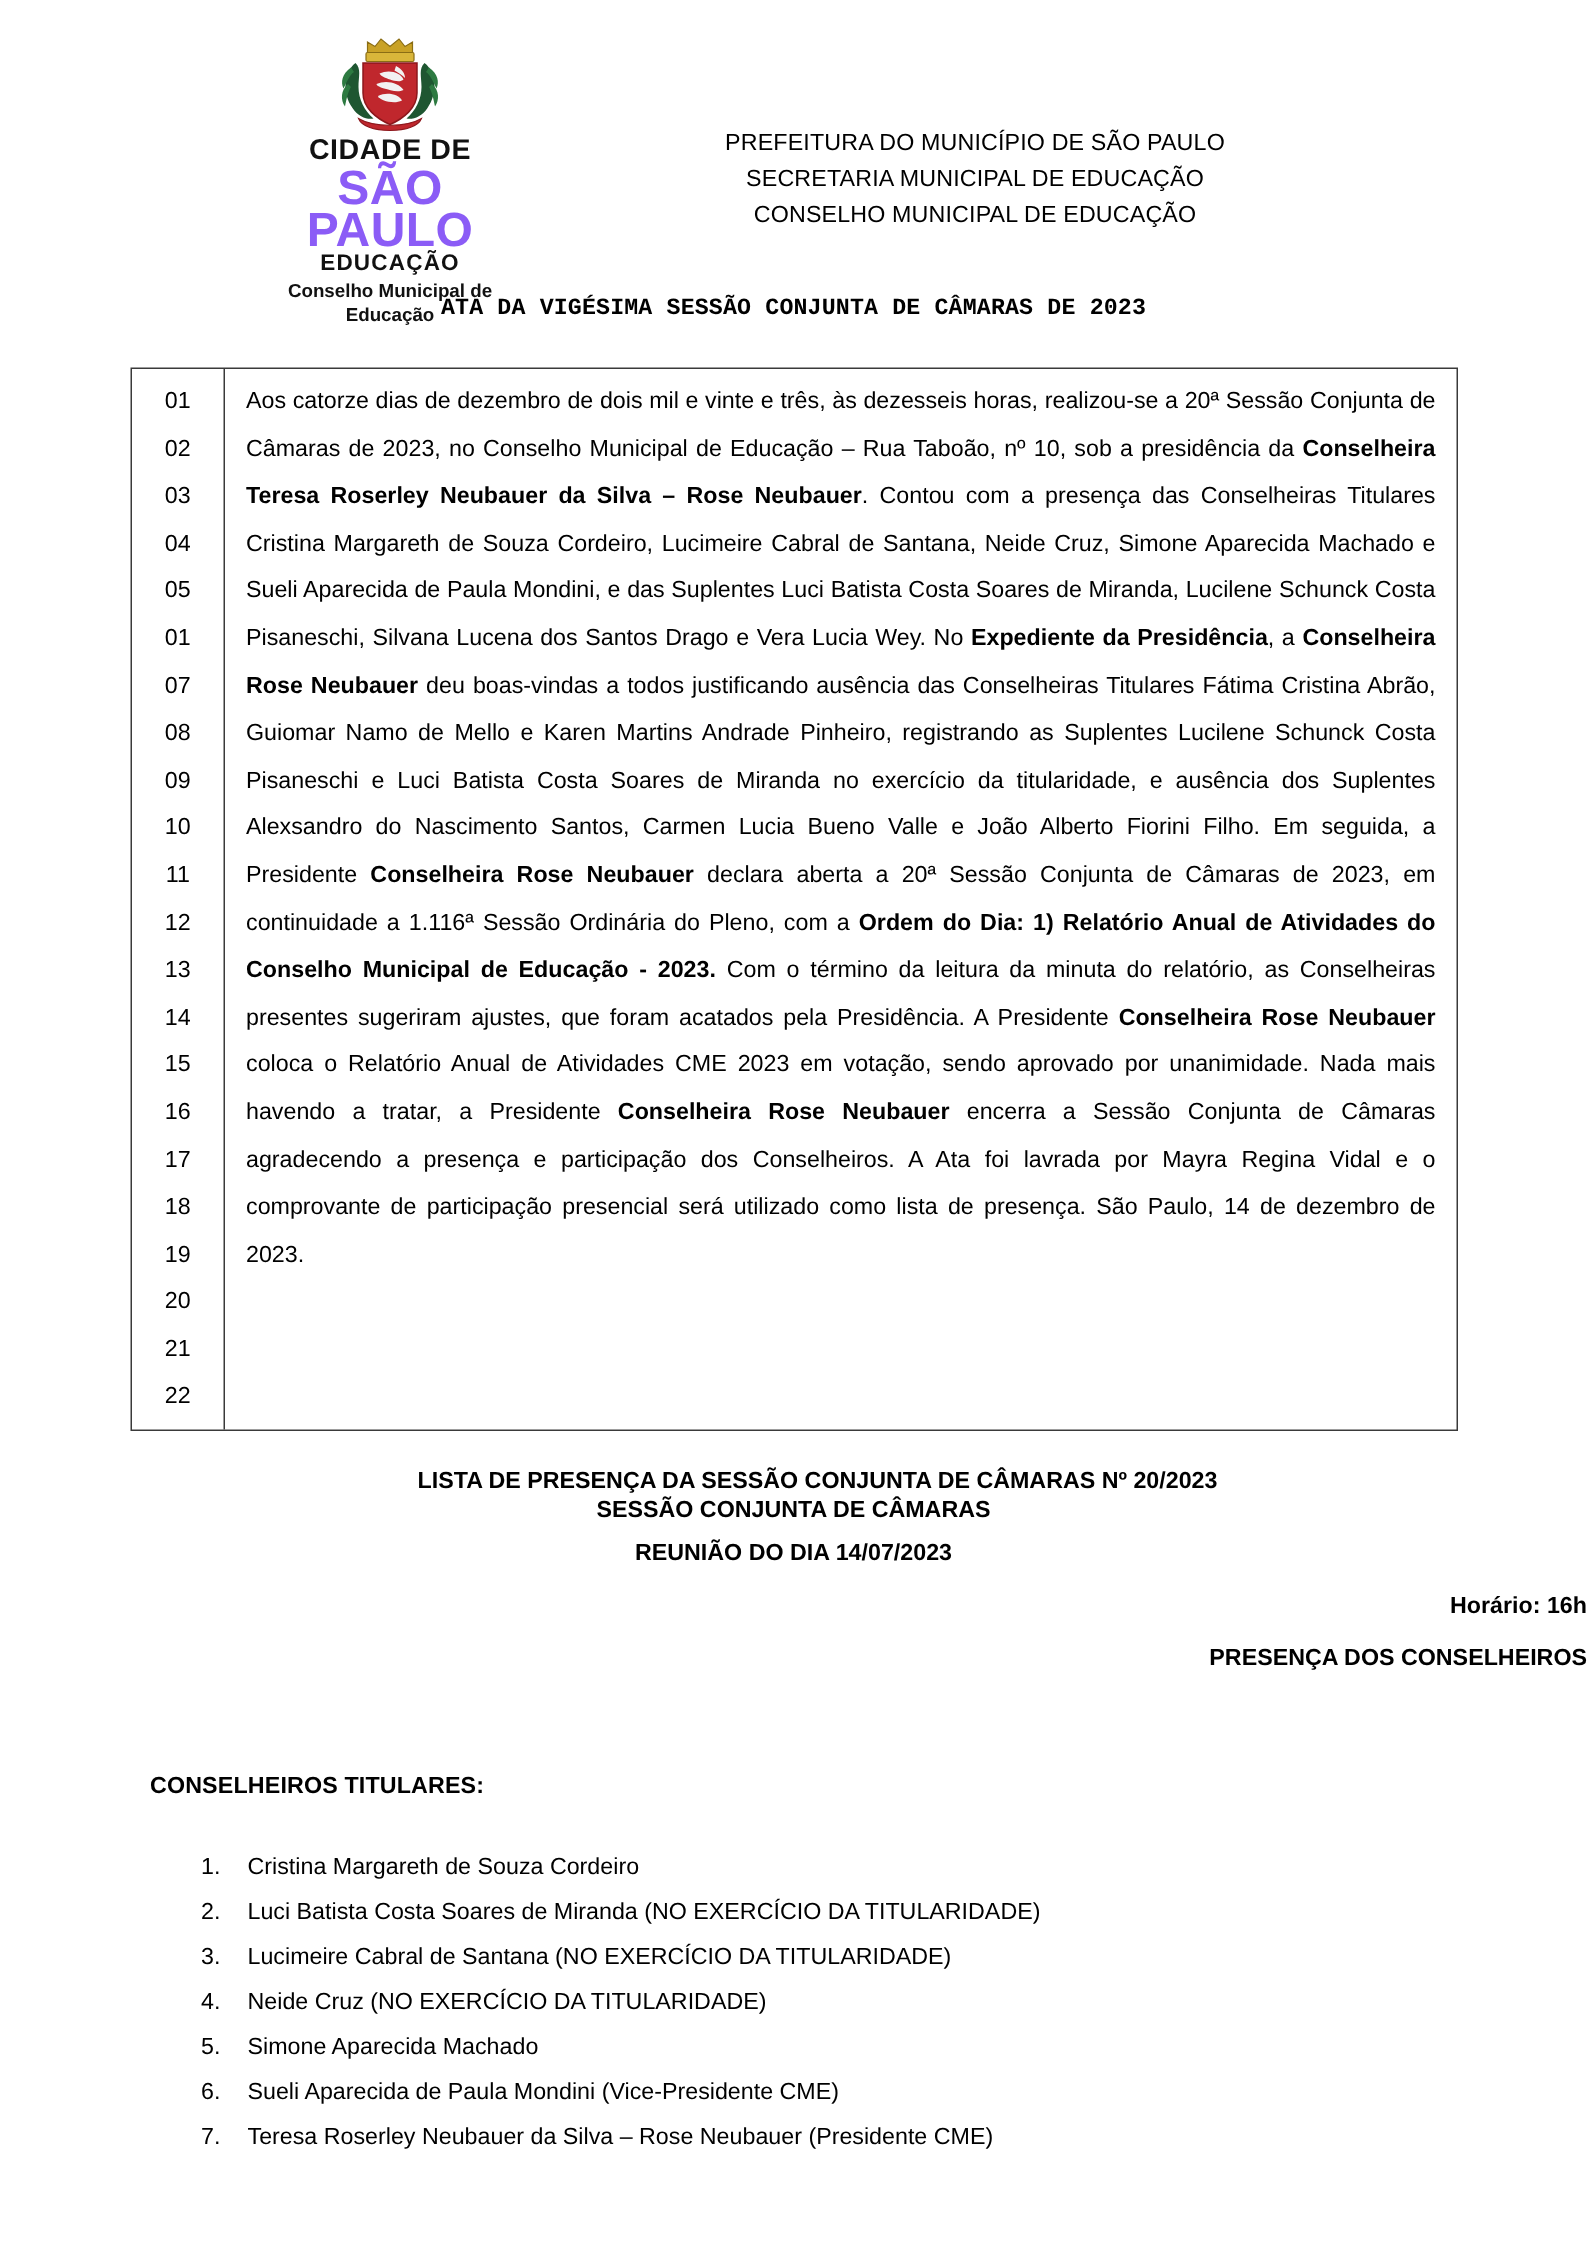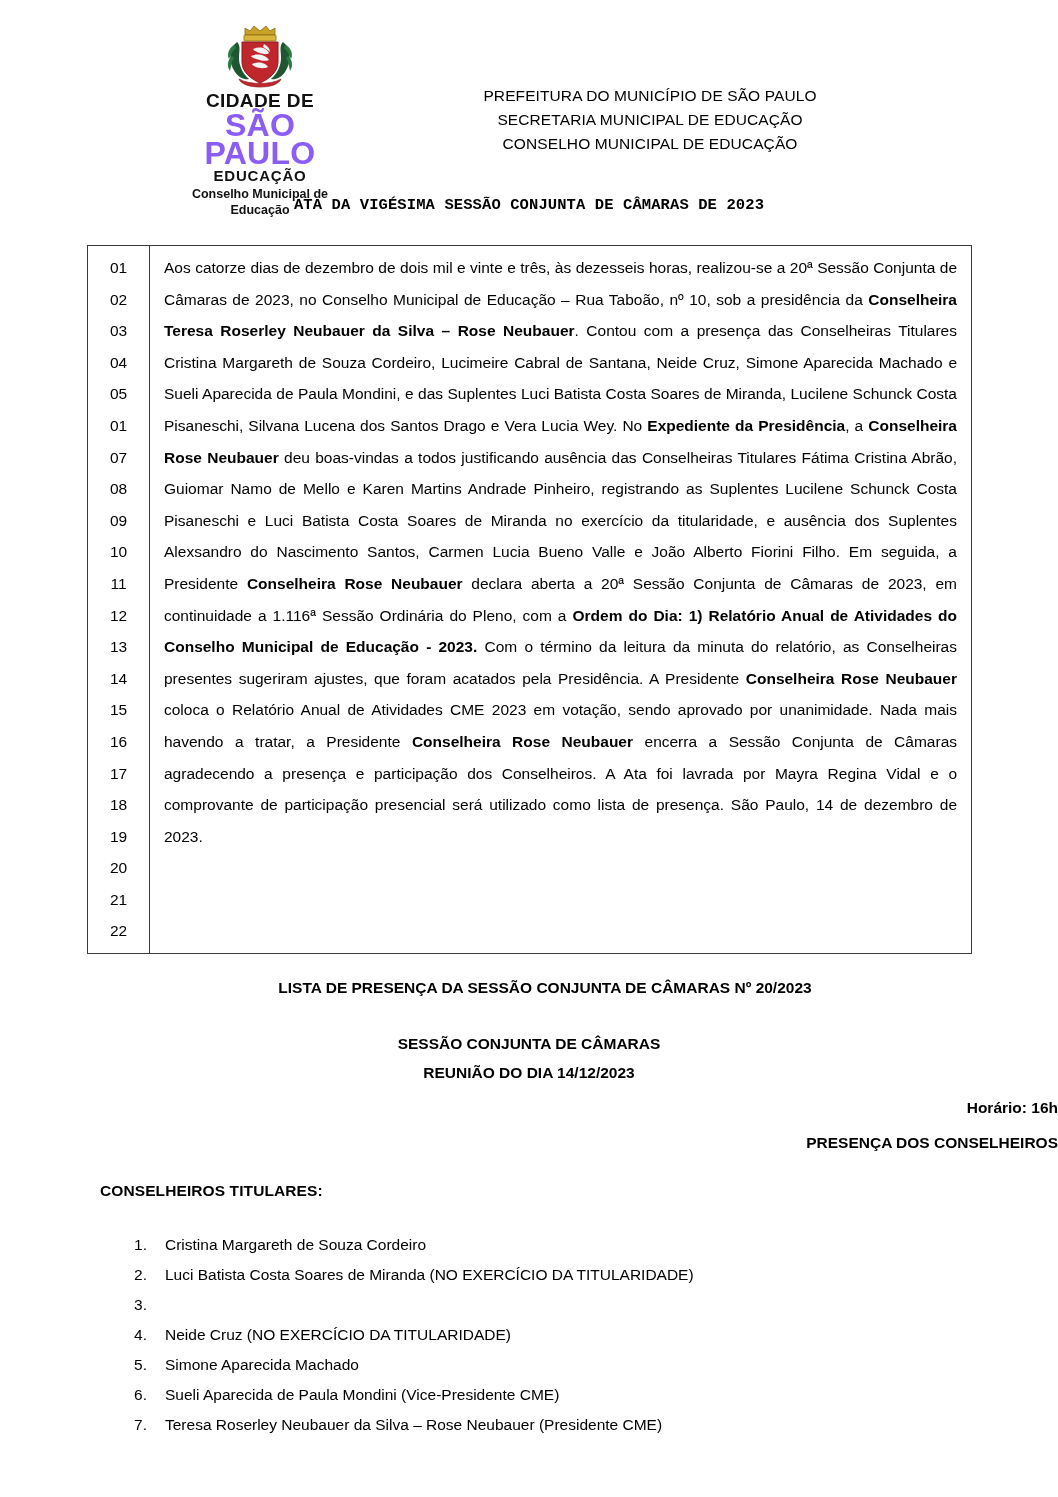--- a/index.html
+++ b/index.html
@@ -153,21 +153,21 @@
     top: 979px;
     left: 16px;
     width: 1058px;
     text-align: center;
     font-size: 15.5px;
     font-weight: bold;
   }
 
   .meeting-block {
     position: absolute;
-    top: 1029px;
+    top: 992px;
     left: 0;
     width: 1058px;
     text-align: center;
   }
   .meeting-block div {
     font-size: 15.5px;
     font-weight: bold;
     line-height: 29px;
   }
   .meeting-block .spaced {
@@ -280,38 +280,39 @@
       </div>
     <div class="minutes-text">
       <p><span>Aos catorze dias de dezembro de dois mil e vinte e três, às dezesseis horas, realizou-se a 20ª Sessão Conjunta de Câmaras de 2023, no Conselho Municipal de Educação – Rua Taboão, nº 10, sob a presidência da </span><b>Conselheira Teresa Roserley Neubauer da Silva – Rose Neubauer</b><span>. Contou com a presença das Conselheiras Titulares Cristina Margareth de Souza Cordeiro, Lucimeire Cabral de Santana, Neide Cruz, Simone Aparecida Machado e Sueli Aparecida de Paula Mondini, e das Suplentes Luci Batista Costa Soares de Miranda, Lucilene Schunck Costa Pisaneschi, Silvana Lucena dos Santos Drago e Vera Lucia Wey. No </span><b>Expediente da Presidência</b><span>, a </span><b>Conselheira Rose Neubauer</b><span> deu boas-vindas a todos justificando ausência das Conselheiras Titulares Fátima Cristina Abrão, Guiomar Namo de Mello e Karen Martins Andrade Pinheiro, registrando as Suplentes Lucilene Schunck Costa Pisaneschi e Luci Batista Costa Soares de Miranda no exercício da titularidade, e ausência dos Suplentes Alexsandro do Nascimento Santos, Carmen Lucia Bueno Valle e João Alberto Fiorini Filho. Em seguida, a Presidente </span><b>Conselheira Rose Neubauer</b><span> declara aberta a 20ª Sessão Conjunta de Câmaras de 2023, em continuidade a 1.116ª Sessão Ordinária do Pleno, com a </span><b>Ordem do Dia: 1) Relatório Anual de Atividades do Conselho Municipal de Educação - 2023.</b><span> Com o término da leitura da minuta do relatório, as Conselheiras presentes sugeriram ajustes, que foram acatados pela Presidência. A Presidente </span><b>Conselheira Rose Neubauer</b><span> coloca o Relatório Anual de Atividades CME 2023 em votação, sendo aprovado por unanimidade. Nada mais havendo a tratar, a Presidente </span><b>Conselheira Rose Neubauer</b><span> encerra a Sessão Conjunta de Câmaras agradecendo a presença e participação dos Conselheiros. A Ata foi lavrada por Mayra Regina Vidal e o comprovante de participação presencial será utilizado como lista de presença. São Paulo, 14 de dezembro de 2023.</span></p>
     </div>
   </div>
 
   <div class="presence-title">LISTA DE PRESENÇA DA SESSÃO CONJUNTA DE CÂMARAS Nº 20/2023</div>
 
   <div class="meeting-block">
     <div>SESSÃO CONJUNTA DE CÂMARAS</div>
-    <div>REUNIÃO DO DIA 14/12/2023</div>
+    <div>REUNIÃO DO DIA 14/07/2023</div>
     <div class="spaced">Horário: 16h</div>
     <div class="spaced">PRESENÇA DOS CONSELHEIROS</div>
   </div>
 
   <div class="section-heading">CONSELHEIROS TITULARES:</div>
 
   <div class="members-list">
       <div class="member-row">
         <div class="member-num">1.</div>
         <div class="member-name">Cristina Margareth de Souza Cordeiro</div>
       </div>
       <div class="member-row">
         <div class="member-num">2.</div>
         <div class="member-name">Luci Batista Costa Soares de Miranda (NO EXERCÍCIO DA TITULARIDADE)</div>
       </div>
       <div class="member-row">
         <div class="member-num">3.</div>
+        <div class="member-name">Lucimeire Cabral de Santana (NO EXERCÍCIO DA TITULARIDADE)</div>
       </div>
       <div class="member-row">
         <div class="member-num">4.</div>
         <div class="member-name">Neide Cruz (NO EXERCÍCIO DA TITULARIDADE)</div>
       </div>
       <div class="member-row">
         <div class="member-num">5.</div>
         <div class="member-name">Simone Aparecida Machado</div>
       </div>
       <div class="member-row">

